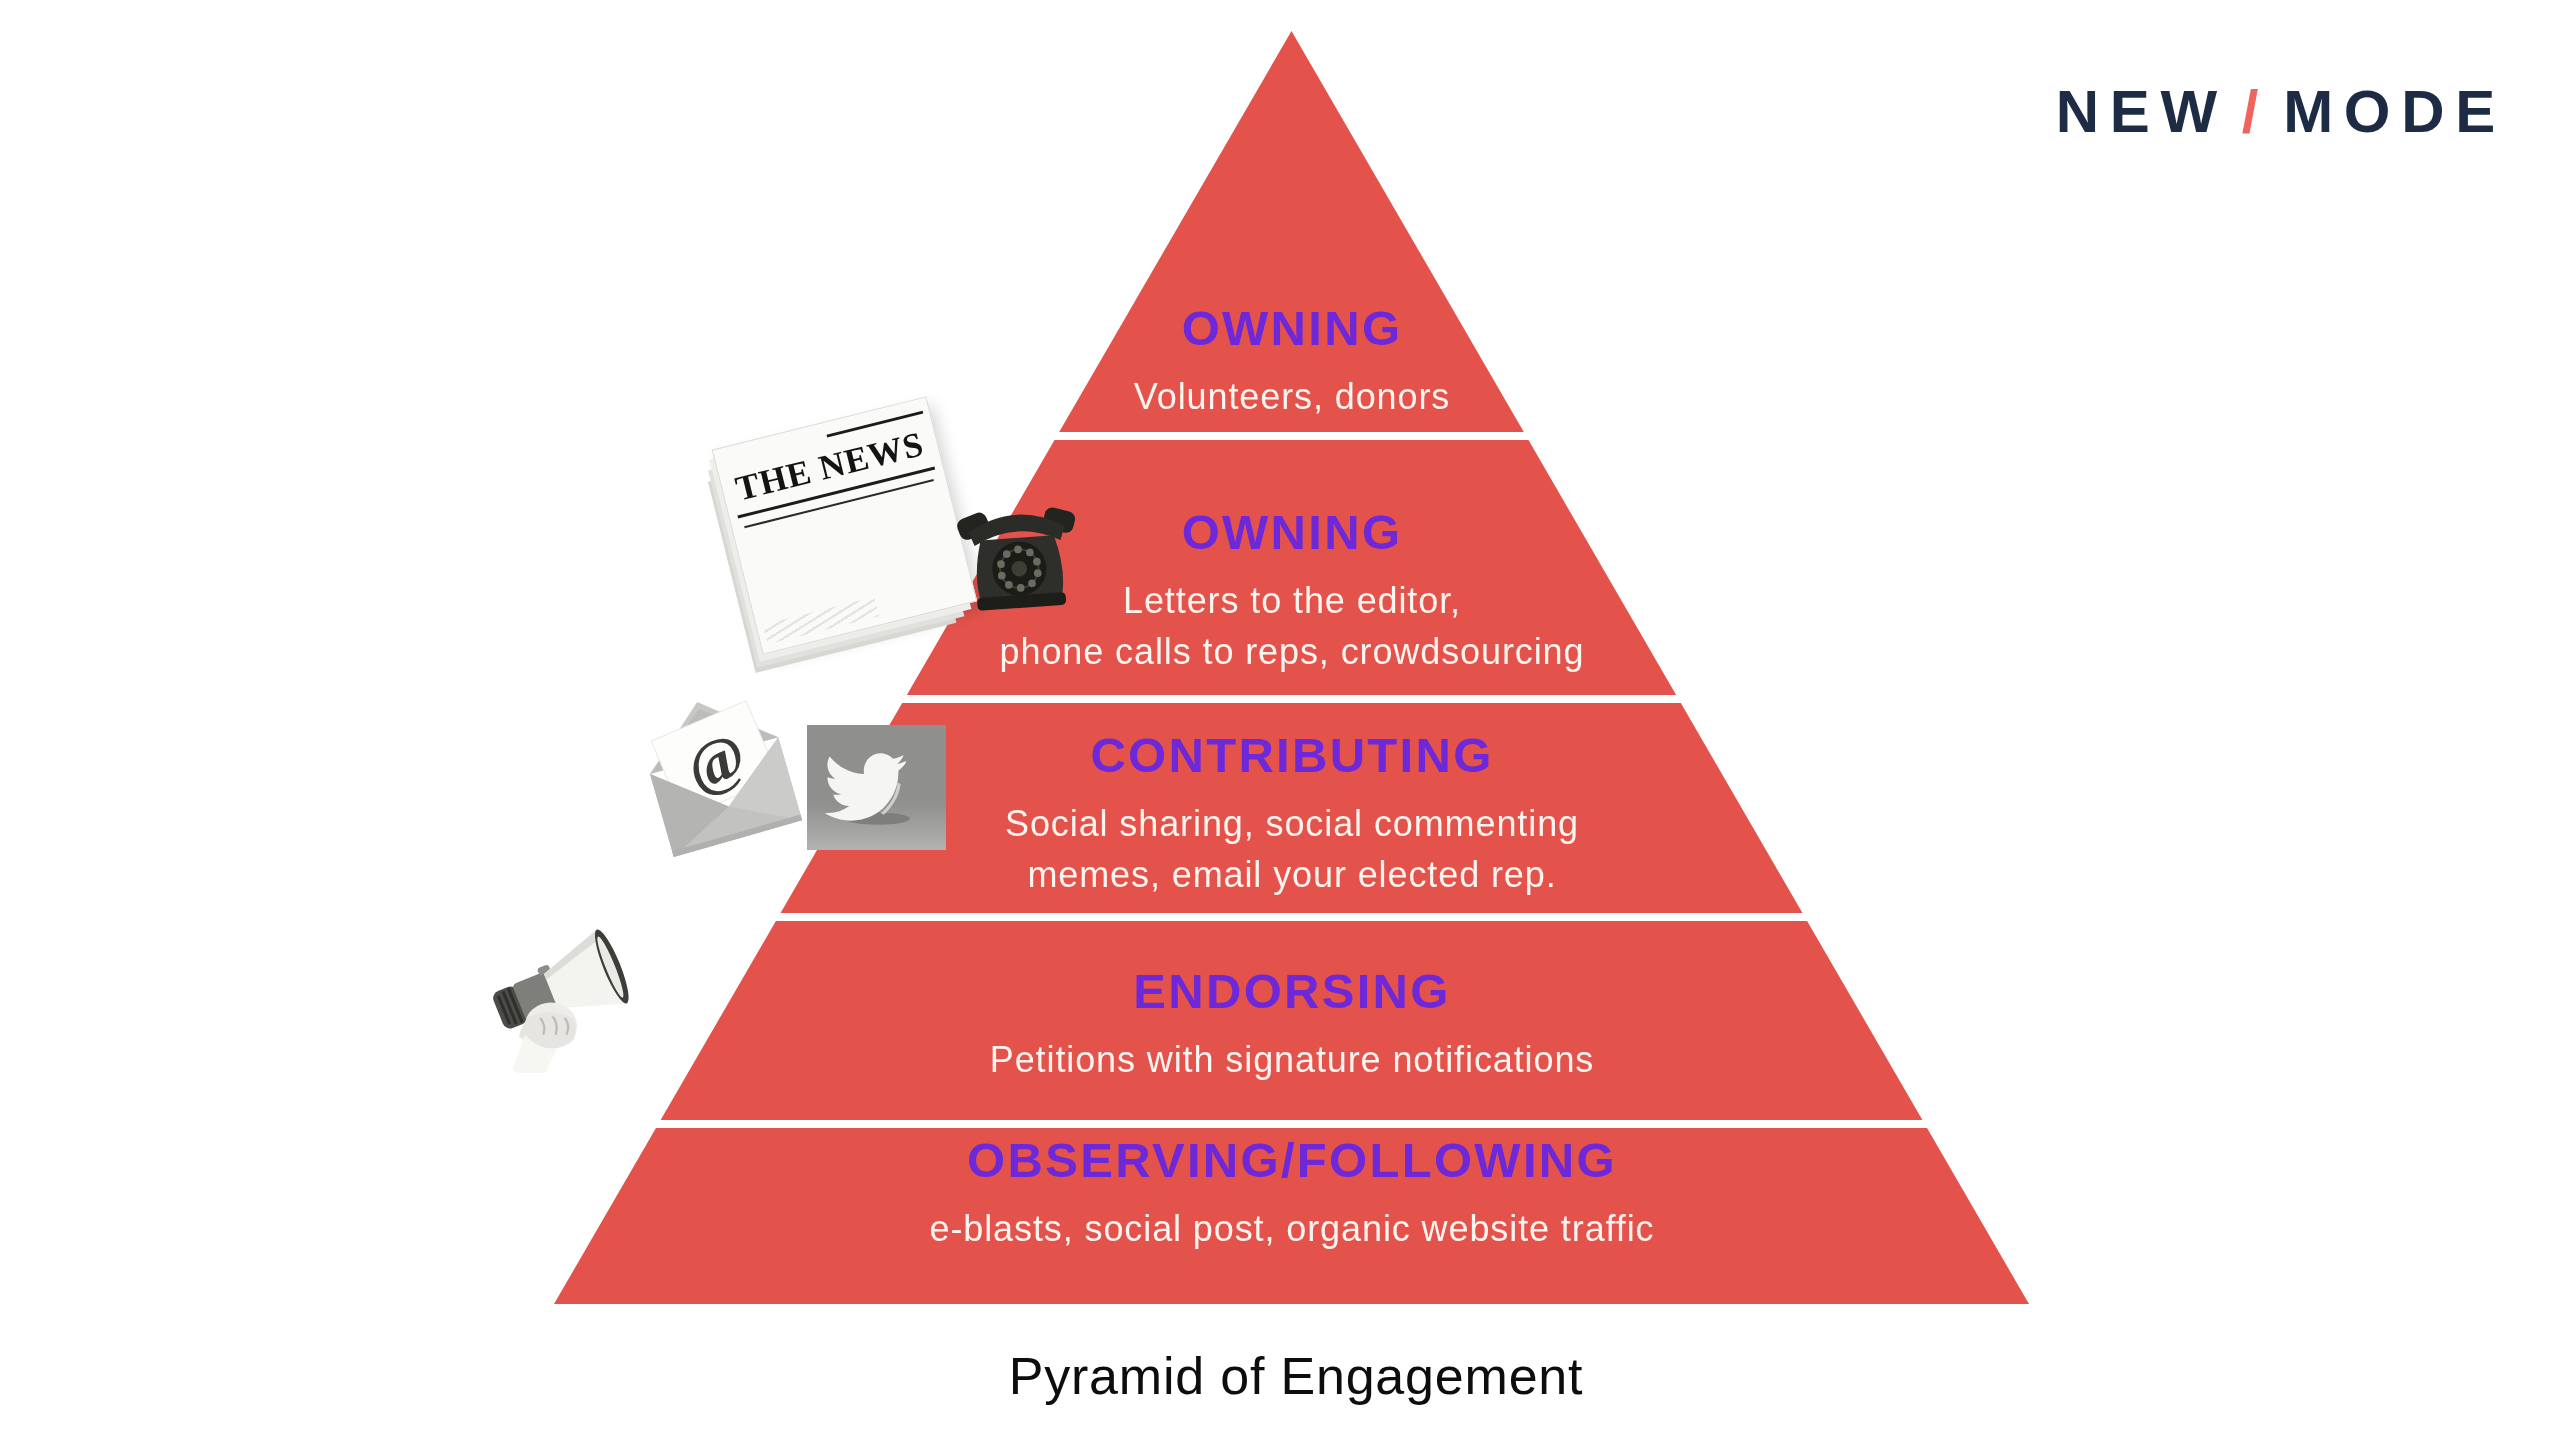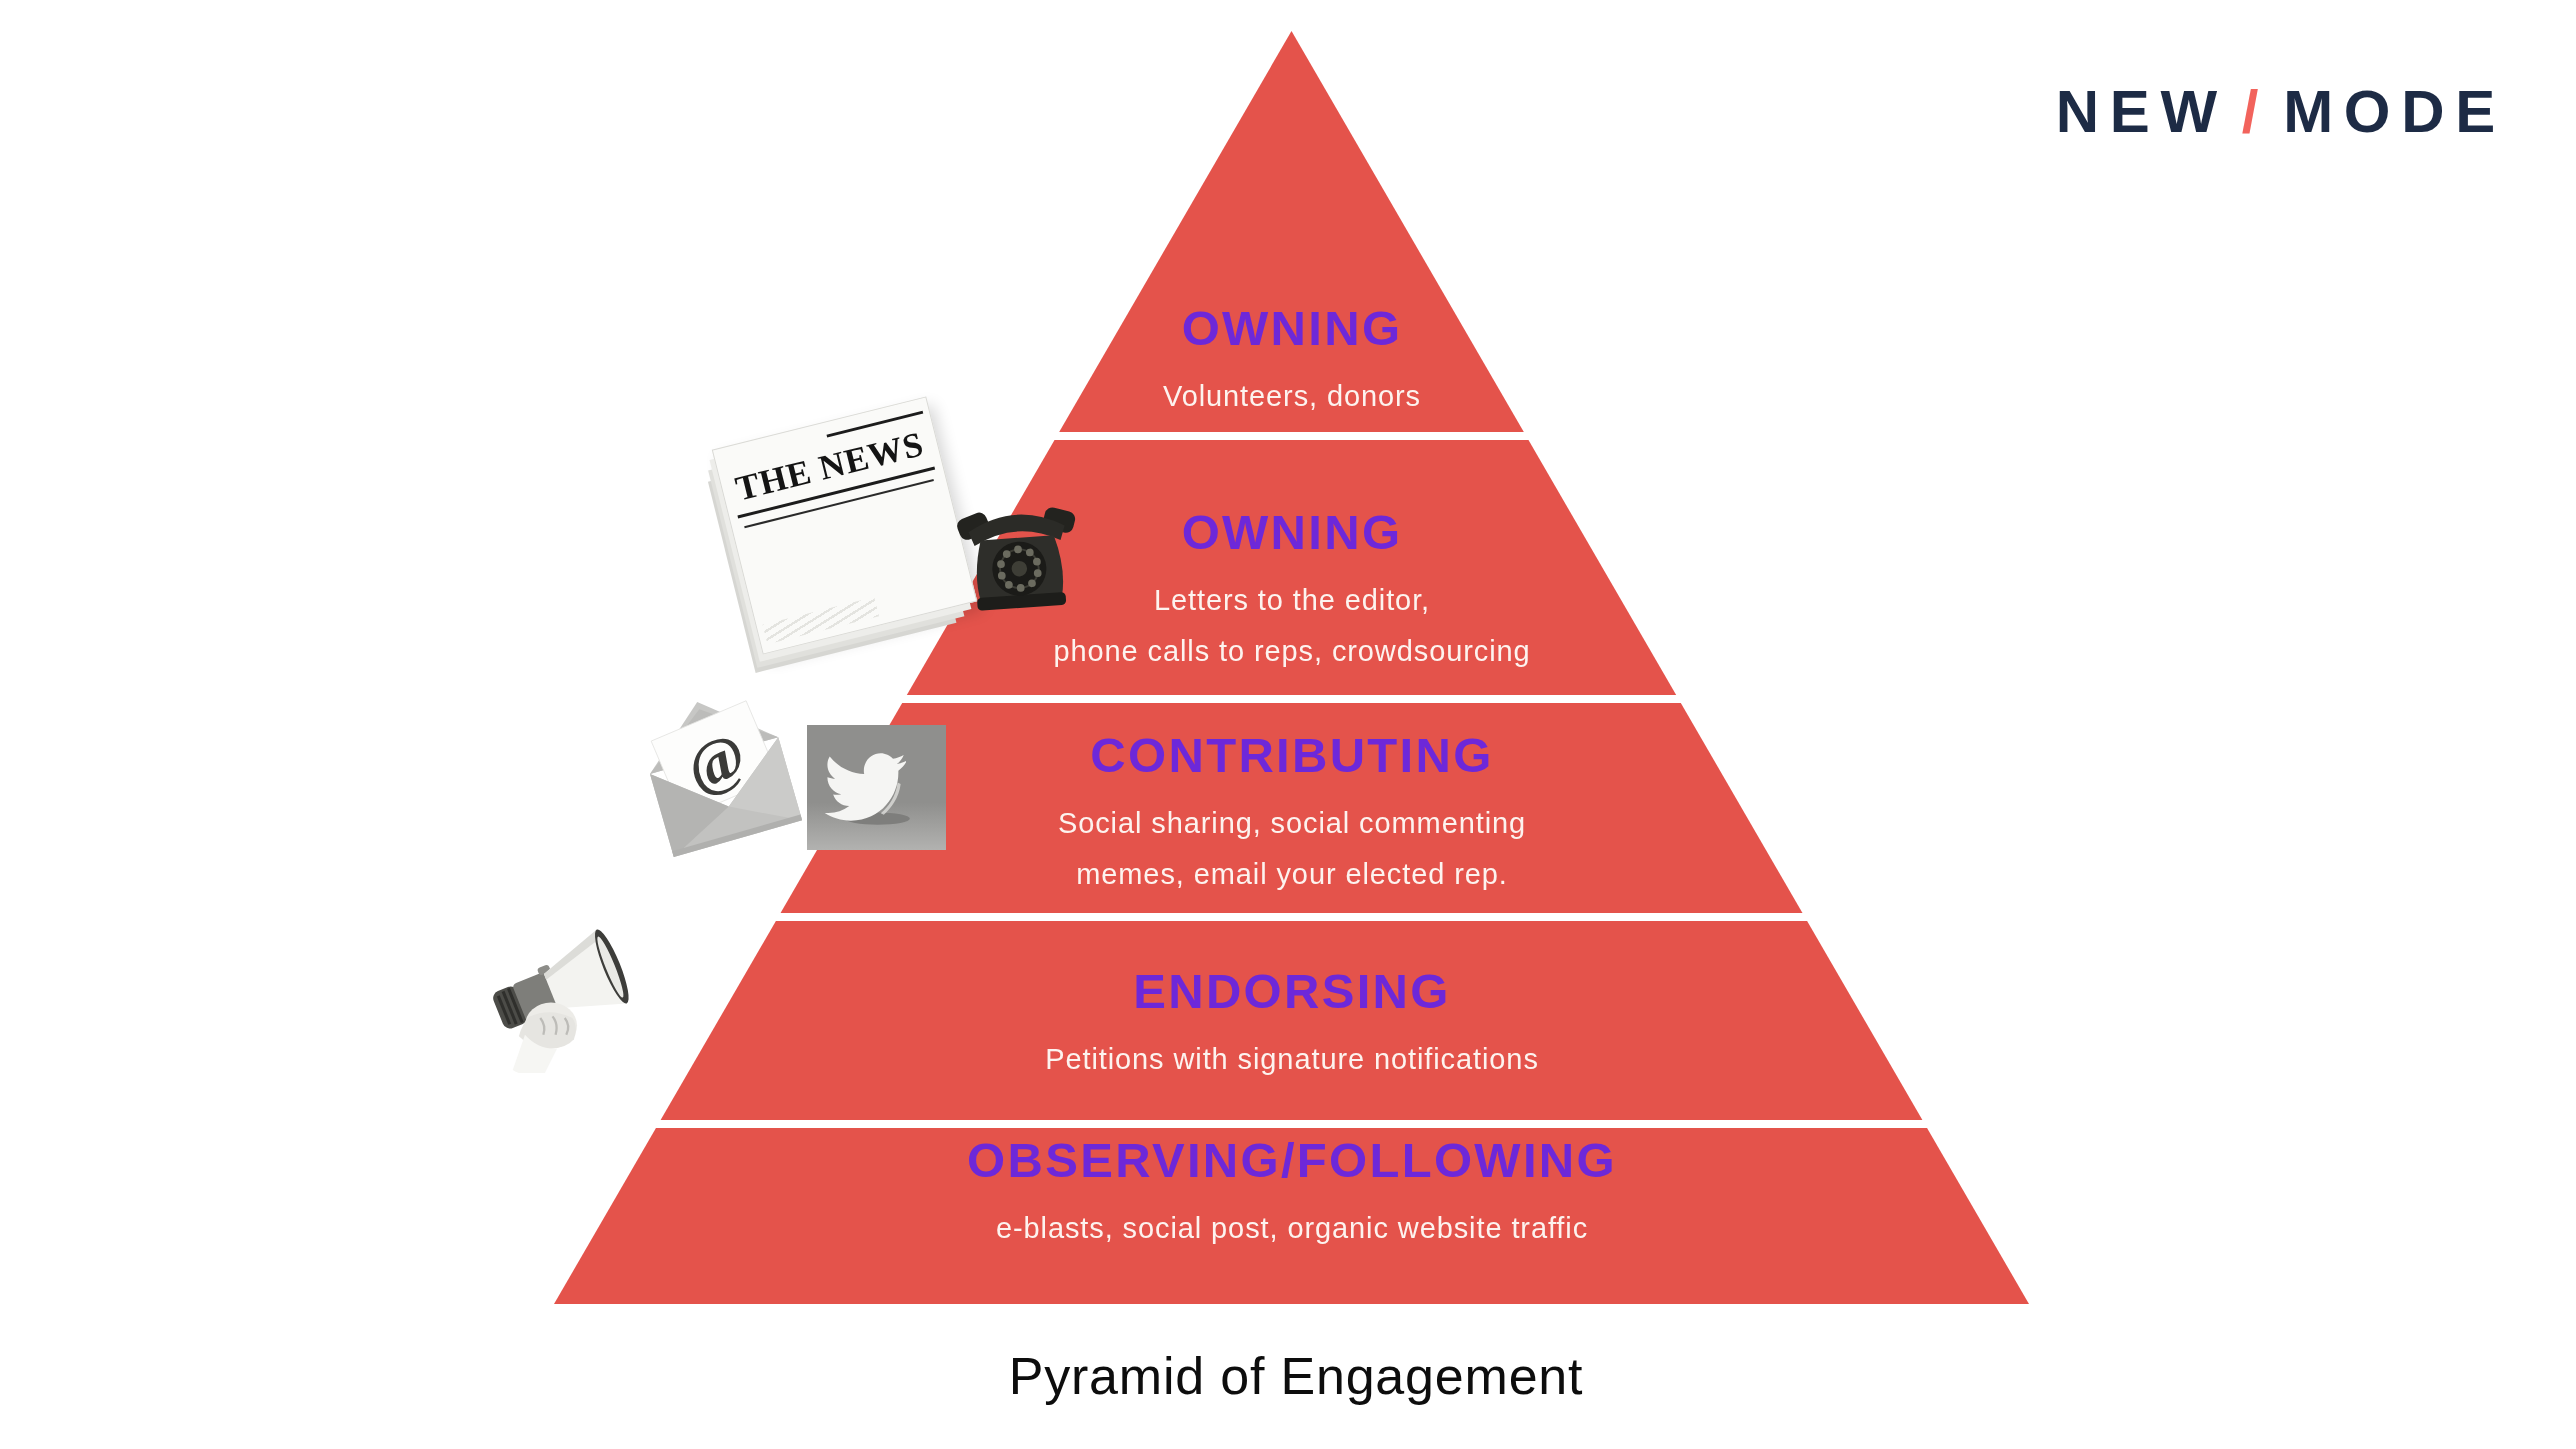--- a/index.html
+++ b/index.html
@@ -24,21 +24,21 @@
 
   .tier-label{
     position:absolute;left:1292px;transform:translateX(-50%);
     text-align:center;white-space:nowrap;z-index:3;
   }
   .tier-title{
     font-size:49px;font-weight:700;letter-spacing:2.3px;
     color:#6d28d9;line-height:49px;margin-bottom:18.4px;
   }
   .tier-sub{
-    font-size:29px;font-weight:400;letter-spacing:0.9px;
+    font-size:36px;font-weight:400;letter-spacing:0.9px;
     color:#fdf3ef;line-height:51px;
   }
 
   
   .logo{
     position:absolute;top:37px;right:70px;z-index:5;
     font-size:60px;font-weight:600;letter-spacing:10.7px;
     color:#1d2b45;white-space:nowrap;line-height:86px;margin-top:32px;
   }
   .logo .slash{color:#f2635c;font-weight:700;margin:0 14px;}

